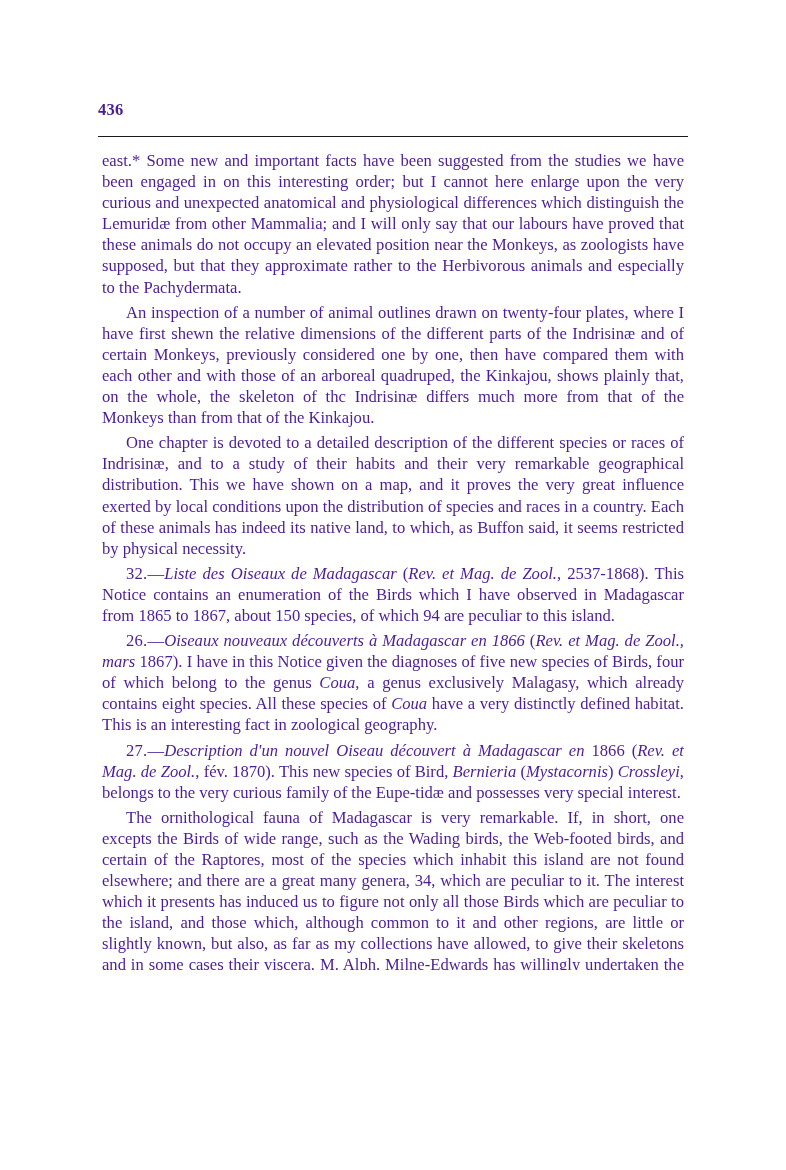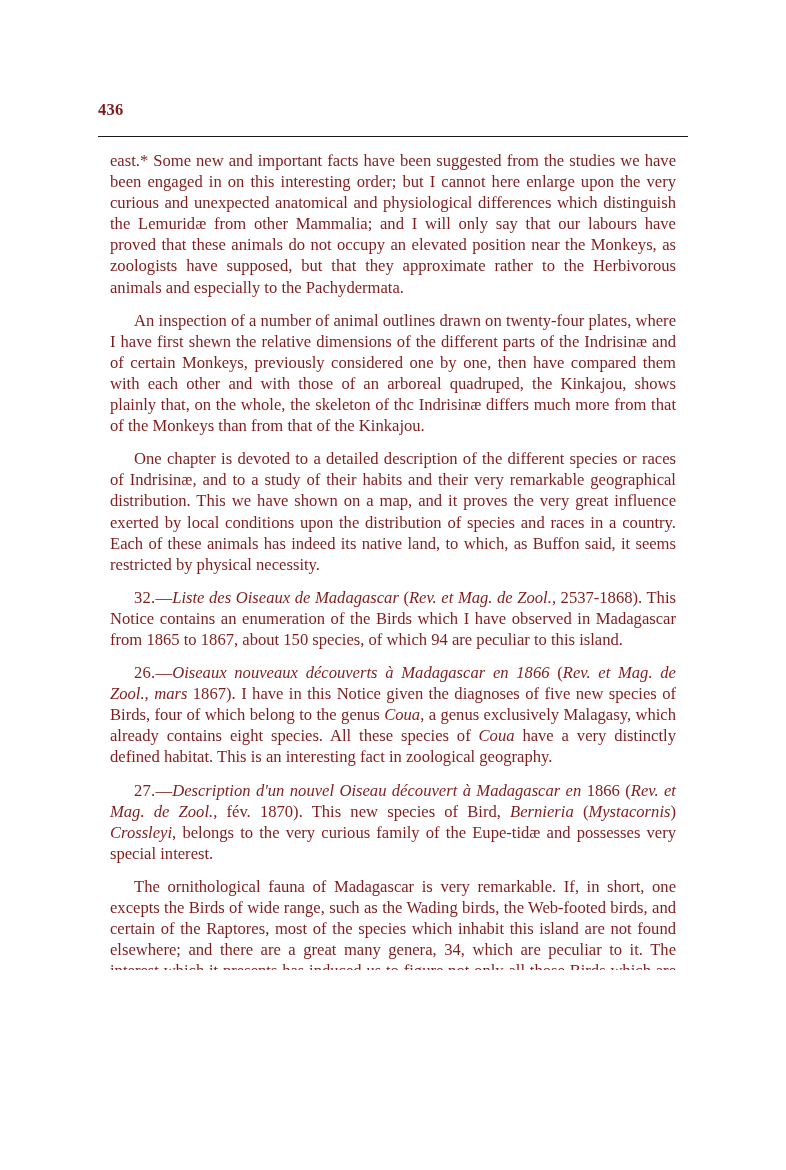--- a/index.html
+++ b/index.html
@@ -8,21 +8,21 @@
     padding: 0;
     background: #ffffff;
   }
   .page {
     position: relative;
     width: 786px;
     height: 970px;
     background: #ffffff;
     overflow: hidden;
     font-family: "Liberation Serif", "DejaVu Serif", serif;
-    color: #7f1d1d;
+    color: #4c1d95;
   }
   .content {
     position: absolute;
     left: 98px;
     top: 0;
     width: 590px;
   }
 
   
   .runhead {
@@ -54,21 +54,21 @@
   
   .body {
     margin-top: 13px;
     font-size: 16.6px;
     line-height: 21.1px;
     text-align: justify;
     text-justify: inter-word;
     hyphens: none;
   }
   .body p {
-    margin: 12px;
+    margin: 4px;
     text-indent: 0;
   }
   .body p.ind {
     text-indent: 1.45em;
   }
   .it { font-style: italic; }
   .osf { letter-spacing: 0.2px; }
 
   
   .fnrule {

